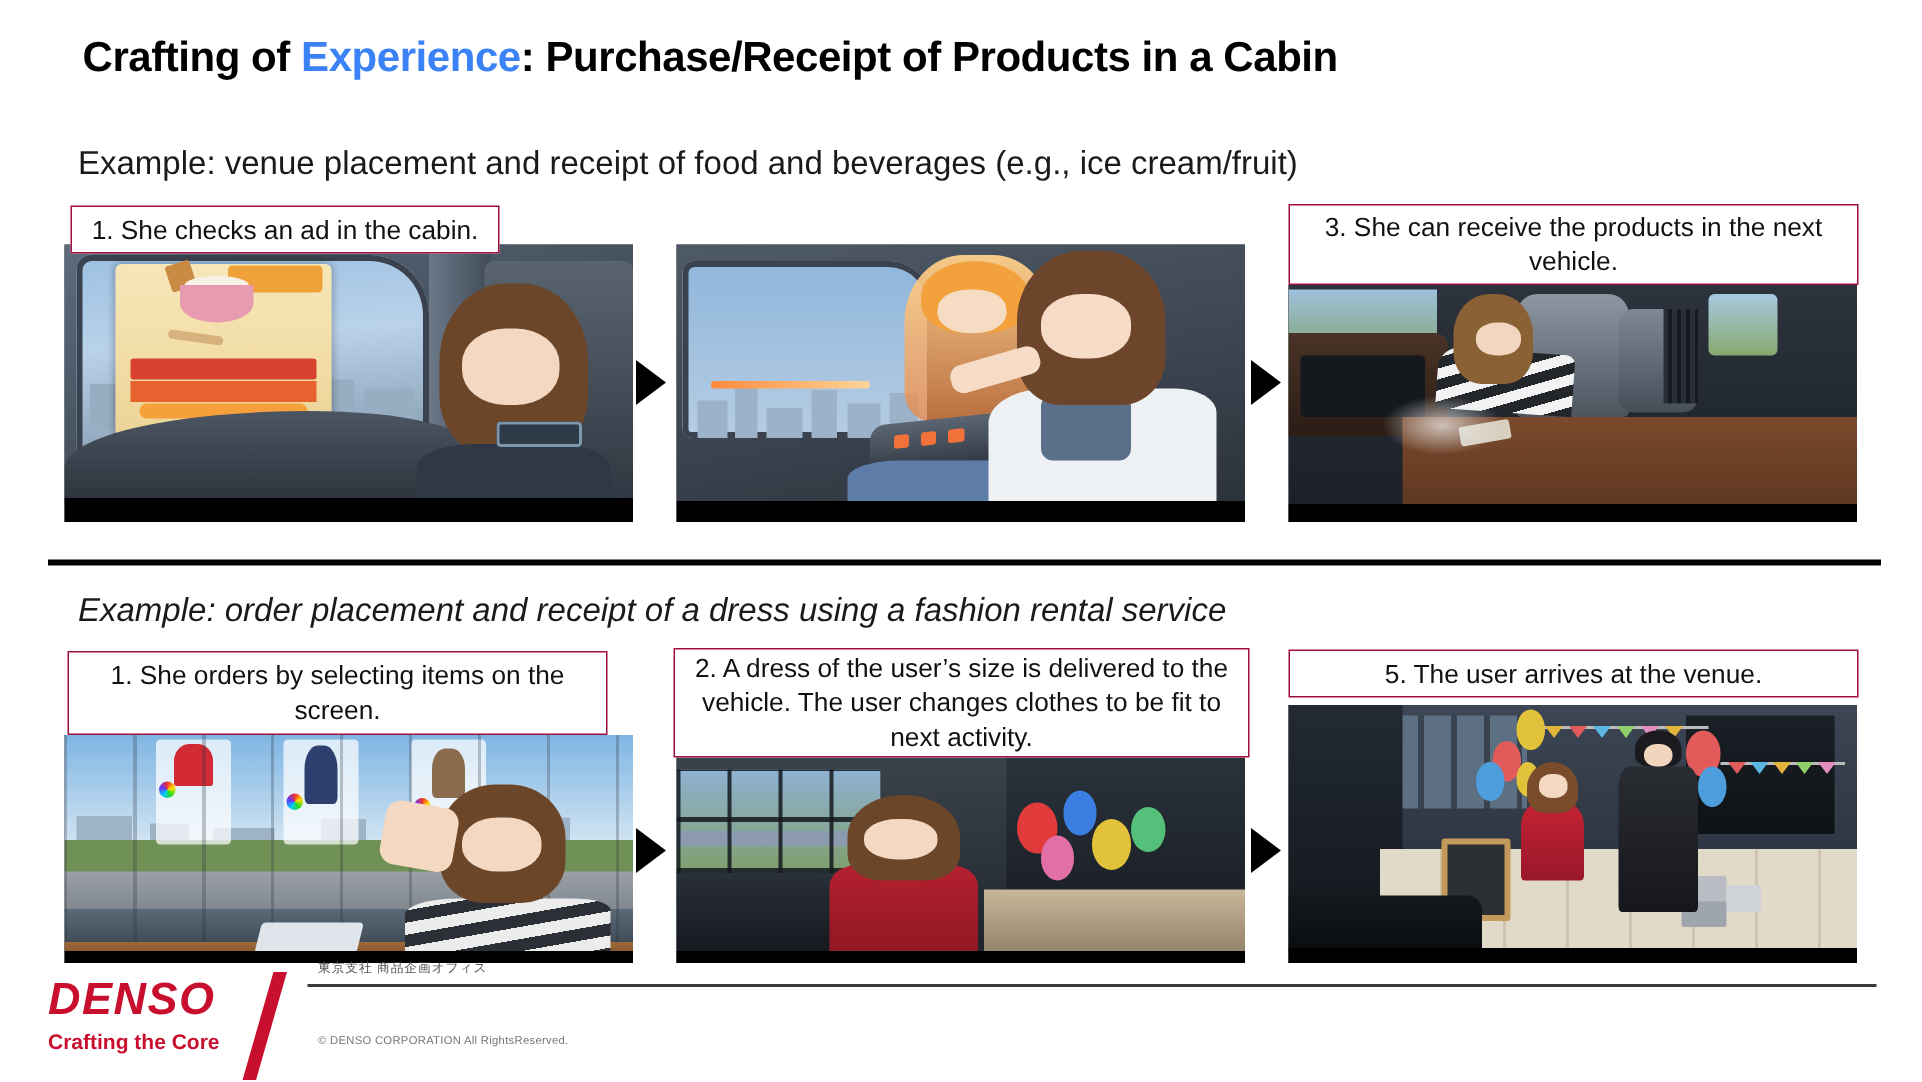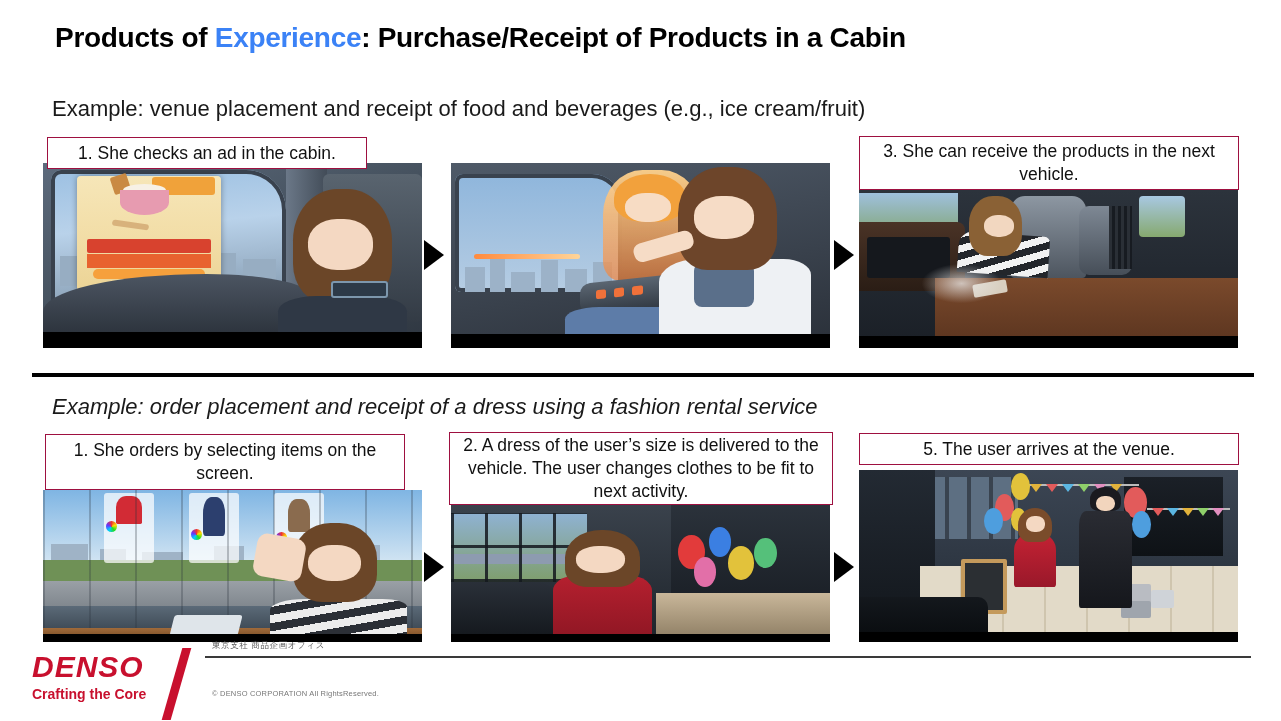--- a/index.html
+++ b/index.html
@@ -274,21 +274,21 @@
   .footer-rule { position:absolute; left:205px; top:656px; width:1046px; height:2px; background:#3a3a3a; }
   .footer-jp { position:absolute; left:212px; top:640px; font-size:8.5px; color:#555; letter-spacing:.6px; }
   .footer-cr { position:absolute; left:212px; top:689px; font-size:7.5px; color:#777; letter-spacing:.2px; }
 </style>
 </head>
 <body>
 
 <div class="slide">
 
   <div class="title">
-    <span>Products of </span><span class="hl">Experience</span><span>: Purchase/Receipt of Products in a Cabin</span>
+    <span>Crafting of </span><span class="hl">Experience</span><span>: Purchase/Receipt of Products in a Cabin</span>
   </div>
 
   <div class="section-heading" id="heading-1">Example: venue placement and receipt of food and beverages (e.g., ice cream/fruit)</div>
 
   <div class="panel" id="p1" style="left:43px; top:163px; width:379px; height:185px;">
     <div class="scene">
       <div class="bg"></div>
       <div class="win">
         <div class="skyline">
           <i style="left:4%;width:11%;height:52%"></i>
@@ -313,21 +313,21 @@
       <div class="pillar"></div>
       <div class="panelwall"></div>
       <div class="seatcurve"></div>
       <div class="girl-hair"></div>
         <div class="girl-face"></div>
         <div class="girl-body"></div>
       <div class="tablet"></div>
     </div>
     <div class="letterbox-b" style="height:16px"></div>
   </div>
-  <div class="caption" style="left:47px; top:137px; width:320px; height:32px;">1. She checks an ad in the cabin.</div>
+  <div class="caption" style="left:47px; top:137px; width:286px; height:32px;">1. She checks an ad in the cabin.</div>
 
   <div class="arrow" style="left:424px; top:240px;"></div>
 
   <div class="panel" id="p2" style="left:451px; top:163px; width:379px; height:185px;">
     <div class="scene">
       <div class="bg"></div>
       <div class="win">
         <div class="sky-city" style="position:absolute;left:0;bottom:0;width:100%;height:46%">
           <i style="left:6%;width:12%;height:46%"></i>
             <i style="left:21%;width:9%;height:68%"></i>

